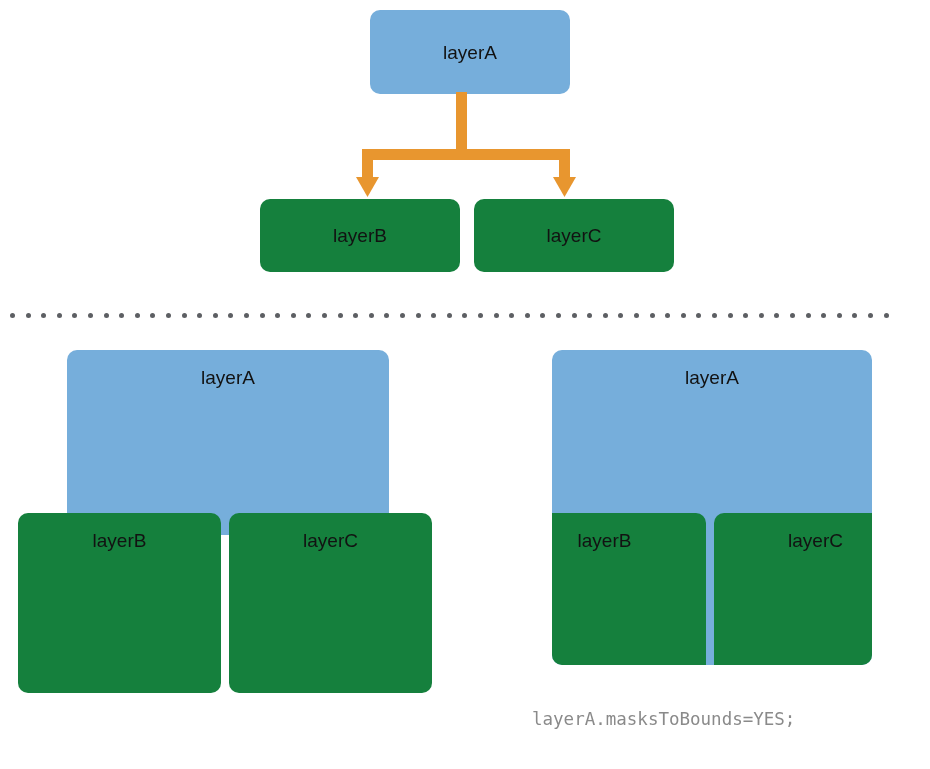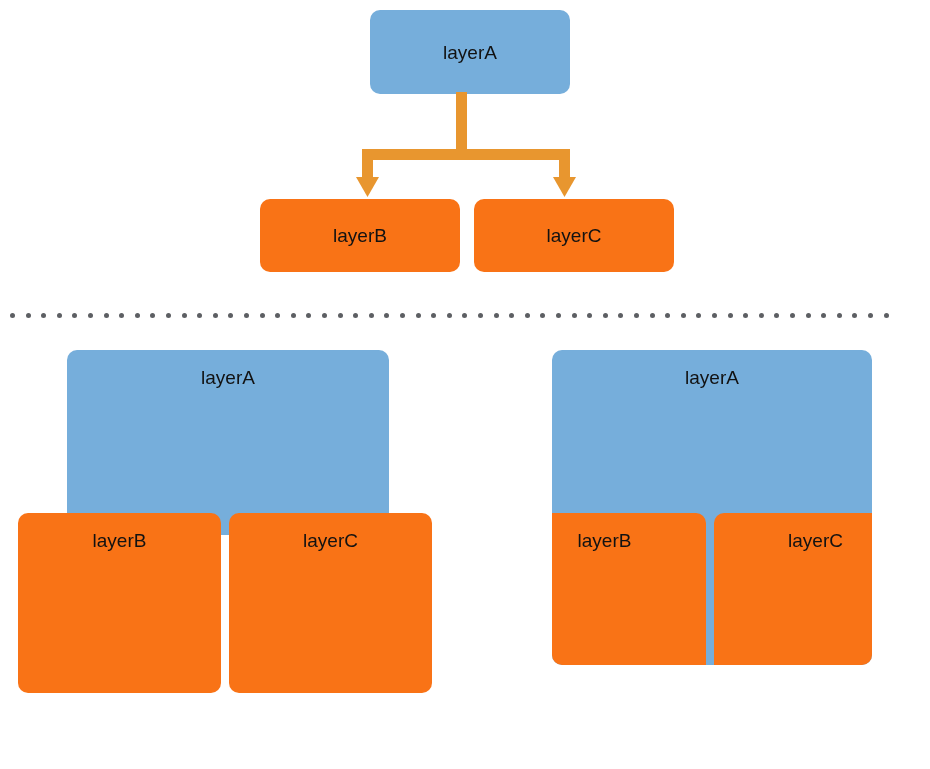--- a/index.html
+++ b/index.html
@@ -38,21 +38,21 @@
     line-height: 1;
     color: #121212;
     font-family: "Liberation Sans", sans-serif;
     white-space: nowrap;
   }
   .box.label-top {
     align-items: flex-start;
     padding-top: 18px;
   }
   .blue { background: #76aedb; }
-  .green { background: #f97316; }
+  .green { background: #15803d; }
 
   
   #tree-layerA {
     left: 370px; top: 10px;
     width: 200px; height: 84px;
   }
   #tree-layerB {
     left: 260px; top: 199px;
     width: 200px; height: 73px;
   }
@@ -249,14 +249,15 @@
   <div class="clipper" id="yes-layerA-clip">
     <div id="yes-layerA-label">layerA</div>
     <div class="box green label-top" id="yes-layerB">
       <span class="label">layerB</span>
     </div>
     <div class="box green label-top" id="yes-layerC">
       <span class="label">layerC</span>
     </div>
   </div>
 
+  <div class="caption" id="caption-yes">layerA.masksToBounds=YES;</div>
 
 </div>
 
 </body></html>

